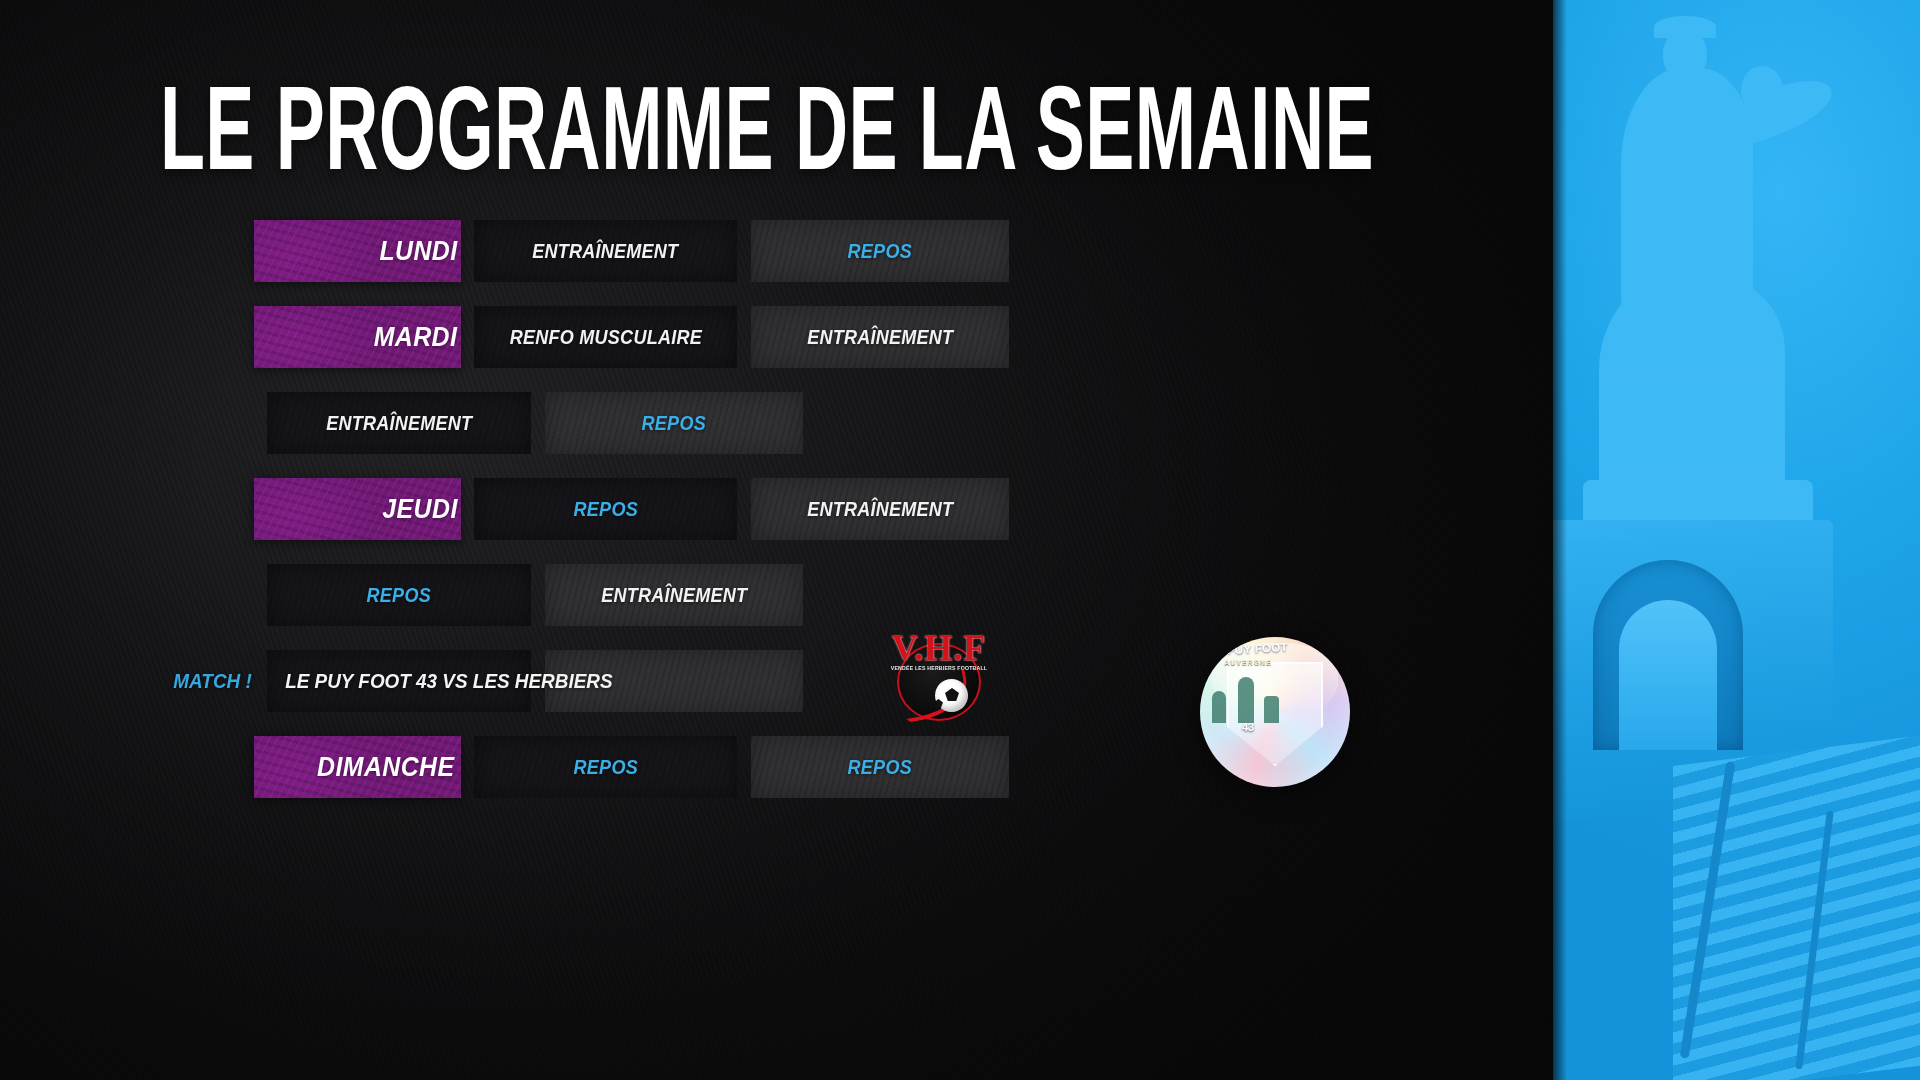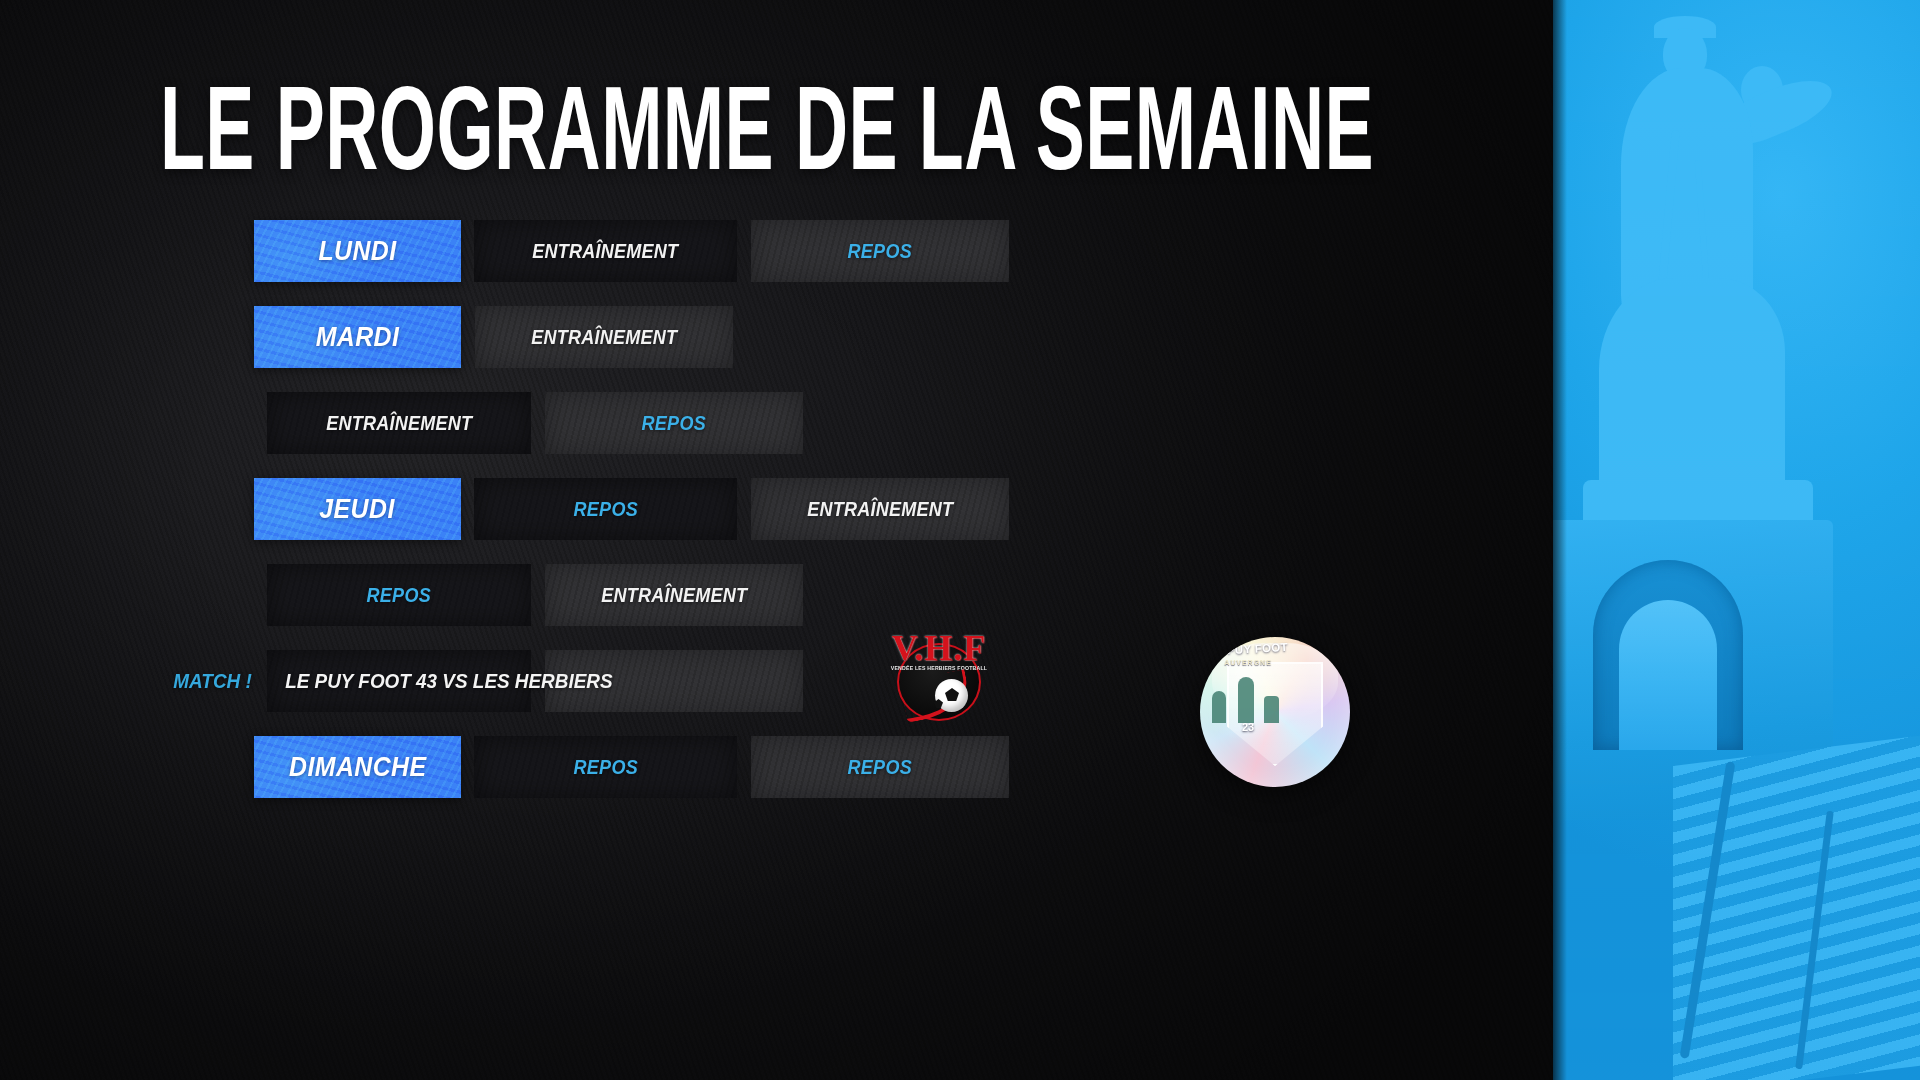--- a/index.html
+++ b/index.html
@@ -106,22 +106,22 @@
     white-space:nowrap;
     text-shadow:0 2px 10px rgba(0,0,0,.5);
   }
 
   
   .schedule { position:absolute; left:254px; top:220px; width:755px; }
   .row { position:relative; height:62px; margin-bottom:24px; display:flex; align-items:stretch; }
 
   .day {
     position:relative; width:207px; height:62px;
-    background:#3b82f6; overflow:hidden;
-    display:flex; align-items:center; justify-content:center;
+    background:#701a75; overflow:hidden;
+    display:flex; align-items:center; justify-content:flex-end;
     box-shadow:0 2px 9px rgba(0,0,0,.45);
   }
   .day-tex {
     position:absolute; inset:0; opacity:.55; mix-blend-mode:overlay;
     background-image:
       repeating-linear-gradient(118deg, rgba(255,255,255,.22) 0 2px, rgba(0,0,0,0) 2px 7px),
       repeating-linear-gradient(14deg, rgba(0,0,0,.22) 0 3px, rgba(0,0,0,0) 3px 9px),
       radial-gradient(ellipse 120px 70px at 18% 60%, rgba(255,255,255,.25), rgba(0,0,0,0) 70%);
   }
   .day-label {
@@ -308,20 +308,24 @@
         <div class="cell-tex"></div>
         <span class="cell-text t-blue">REPOS</span>
       </div>
     </div>
 
     <div class="row">
       <div class="day">
         <div class="day-tex"></div>
         <span class="day-label">MARDI</span>
       </div>
+      <div class="cell cell-a">
+        <div class="cell-tex"></div>
+        <span class="cell-text t-white">RENFO MUSCULAIRE</span>
+      </div>
       <div class="cell cell-b">
         <div class="cell-tex"></div>
         <span class="cell-text t-white">ENTRAÎNEMENT</span>
       </div>
     </div>
 
     <div class="row">
       <div class="cell cell-a">
         <div class="cell-tex"></div>
         <span class="cell-text t-white">ENTRAÎNEMENT</span>
@@ -399,16 +403,16 @@
   <div class="badge">
     <div class="badge-gloss"></div>
     <div class="shield"></div>
     <div class="shield-top">LE PUY FOOT</div>
     <div class="shield-sub">AUVERGNE</div>
     <div class="skyline">
       <span class="sk1"></span>
       <span class="sk2"></span>
       <span class="sk3"></span>
     </div>
-    <div class="shield-num">23</div>
+    <div class="shield-num">43</div>
   </div>
 
 </div>
 
 </body></html>

